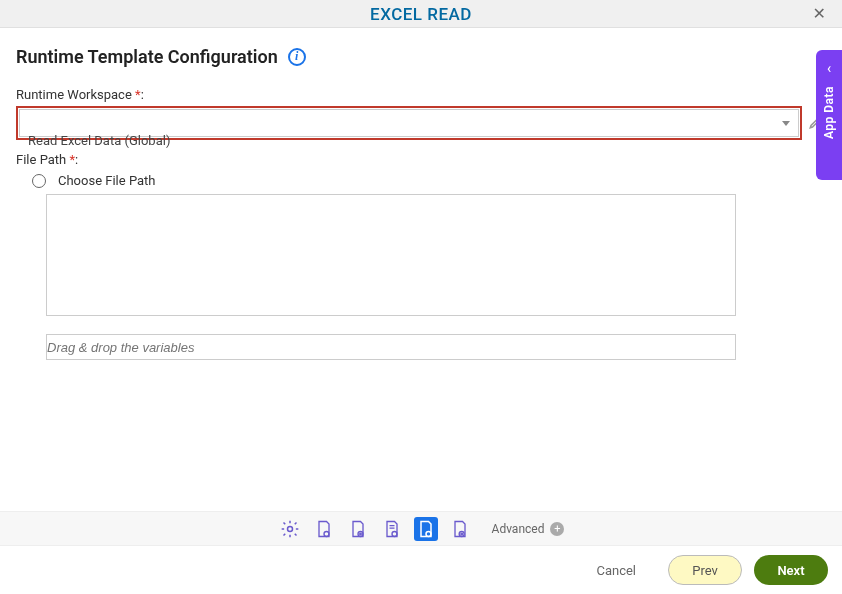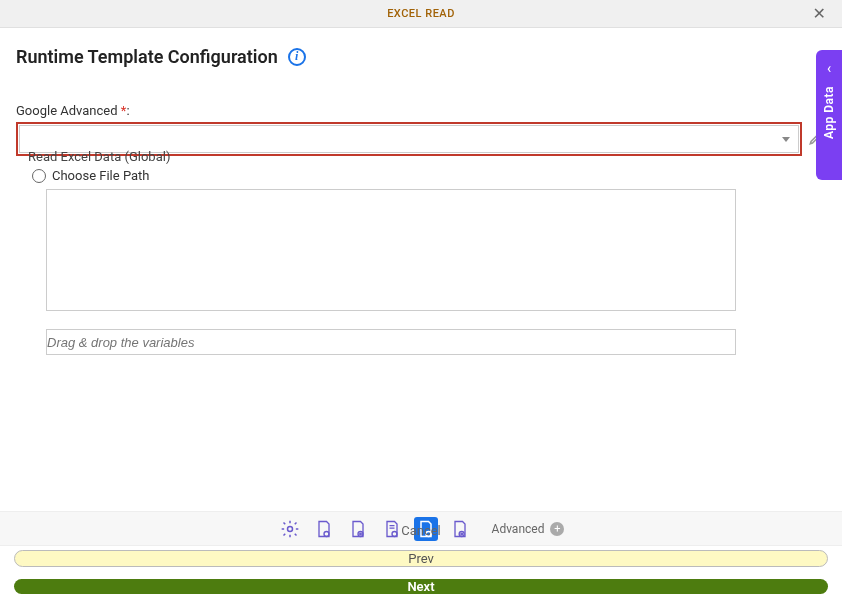--- a/index.html
+++ b/index.html
@@ -16,42 +16,42 @@
 .header {
   background: #f0f0f0;
   height: 28px;
   display: flex;
   align-items: center;
   justify-content: center;
   position: relative;
   border-bottom: 1px solid #e0e0e0;
 }
 .header-title {
-  font-size: 11px;
+  font-size: 17px;
   font-weight: 500;
-  color: #a16207;
+  color: #0369a1;
   letter-spacing: 0.5px;
 }
 .close-x {
   position: absolute;
   right: 10px;
   top: 4px;
   font-size: 16px;
   color: #666;
   cursor: pointer;
   padding: 0 6px;
 }
 .content {
   padding: 18px 16px 0 16px;
 }
 .page-title-row {
   display: flex;
   align-items: center;
   gap: 10px;
-  margin-bottom: 36px;
+  margin-bottom: 20px;
 }
 .page-title {
   font-size: 18px;
   font-weight: 600;
   color: #222;
 }
 .info-icon {
   width: 18px;
   height: 18px;
   border: 2px solid #1a73e8;
@@ -99,21 +99,21 @@
   border-top: 5px solid #888;
 }
 .pencil {
   color: #999;
   font-size: 16px;
   cursor: pointer;
 }
 .radio-row {
   display: flex;
   align-items: center;
-  gap: 6px;
+  gap: 12px;
   margin: 6px 0 6px 16px;
 }
 .radio-circle {
   width: 14px;
   height: 14px;
   border: 1.5px solid #666;
   border-radius: 50%;
   display: flex;
   align-items: center;
   justify-content: center;
@@ -189,25 +189,25 @@
   font-size: 11px;
   line-height: 1;
 }
 .footer {
   position: absolute;
   bottom: 0;
   left: 0;
   right: 0;
   height: 48px;
   display: flex;
+  align-items: center;
   justify-content: flex-end;
   gap: 12px;
   padding: 0 14px;
   background: #fff;
-  flex-direction: column;
 }
 .btn {
   height: 30px;
   padding: 0 20px;
   border-radius: 15px;
   font-size: 13px;
   cursor: pointer;
   display: flex;
   align-items: center;
   justify-content: center;
@@ -251,37 +251,40 @@
   <span class="close-x">✕</span>
 </div>
 
 <div class="content">
   <div class="page-title-row">
     <span class="page-title">Runtime Template Configuration</span>
     <span class="info-icon">i</span>
   </div>
 
   <div class="field-label">
-    <span>Google Advanced </span><span class="req">*</span><span>:</span>
+    <span>Runtime Workspace </span><span class="req">*</span><span>:</span>
   </div>
   <div class="workspace-row">
     <div class="select-wrap">
       <div class="select-inner">
         <span class="select-value">Read Excel Data (Global)</span>
         <span class="caret-down"></span>
       </div>
     </div>
     <span class="pencil">
       <svg viewBox="0 0 24 24" width="18" height="18" fill="none" stroke="#999" stroke-width="2">
           <path d="M3 21l3-1 12-12-2-2L4 18l-1 3z"></path>
           <path d="M14 6l4 4"></path>
         </svg>
     </span>
   </div>
 
+  <div class="field-label">
+    <span>File Path </span><span class="req">*</span><span>:</span>
+  </div>
 
   <div class="radio-row">
     <span class="radio-circle"></span>
     <span class="radio-label">Choose File Path</span>
   </div>
   <div class="big-box"></div>
 
   <input class="dyn-input" placeholder="Drag &amp; drop the variables" style="">
 </div>
 

